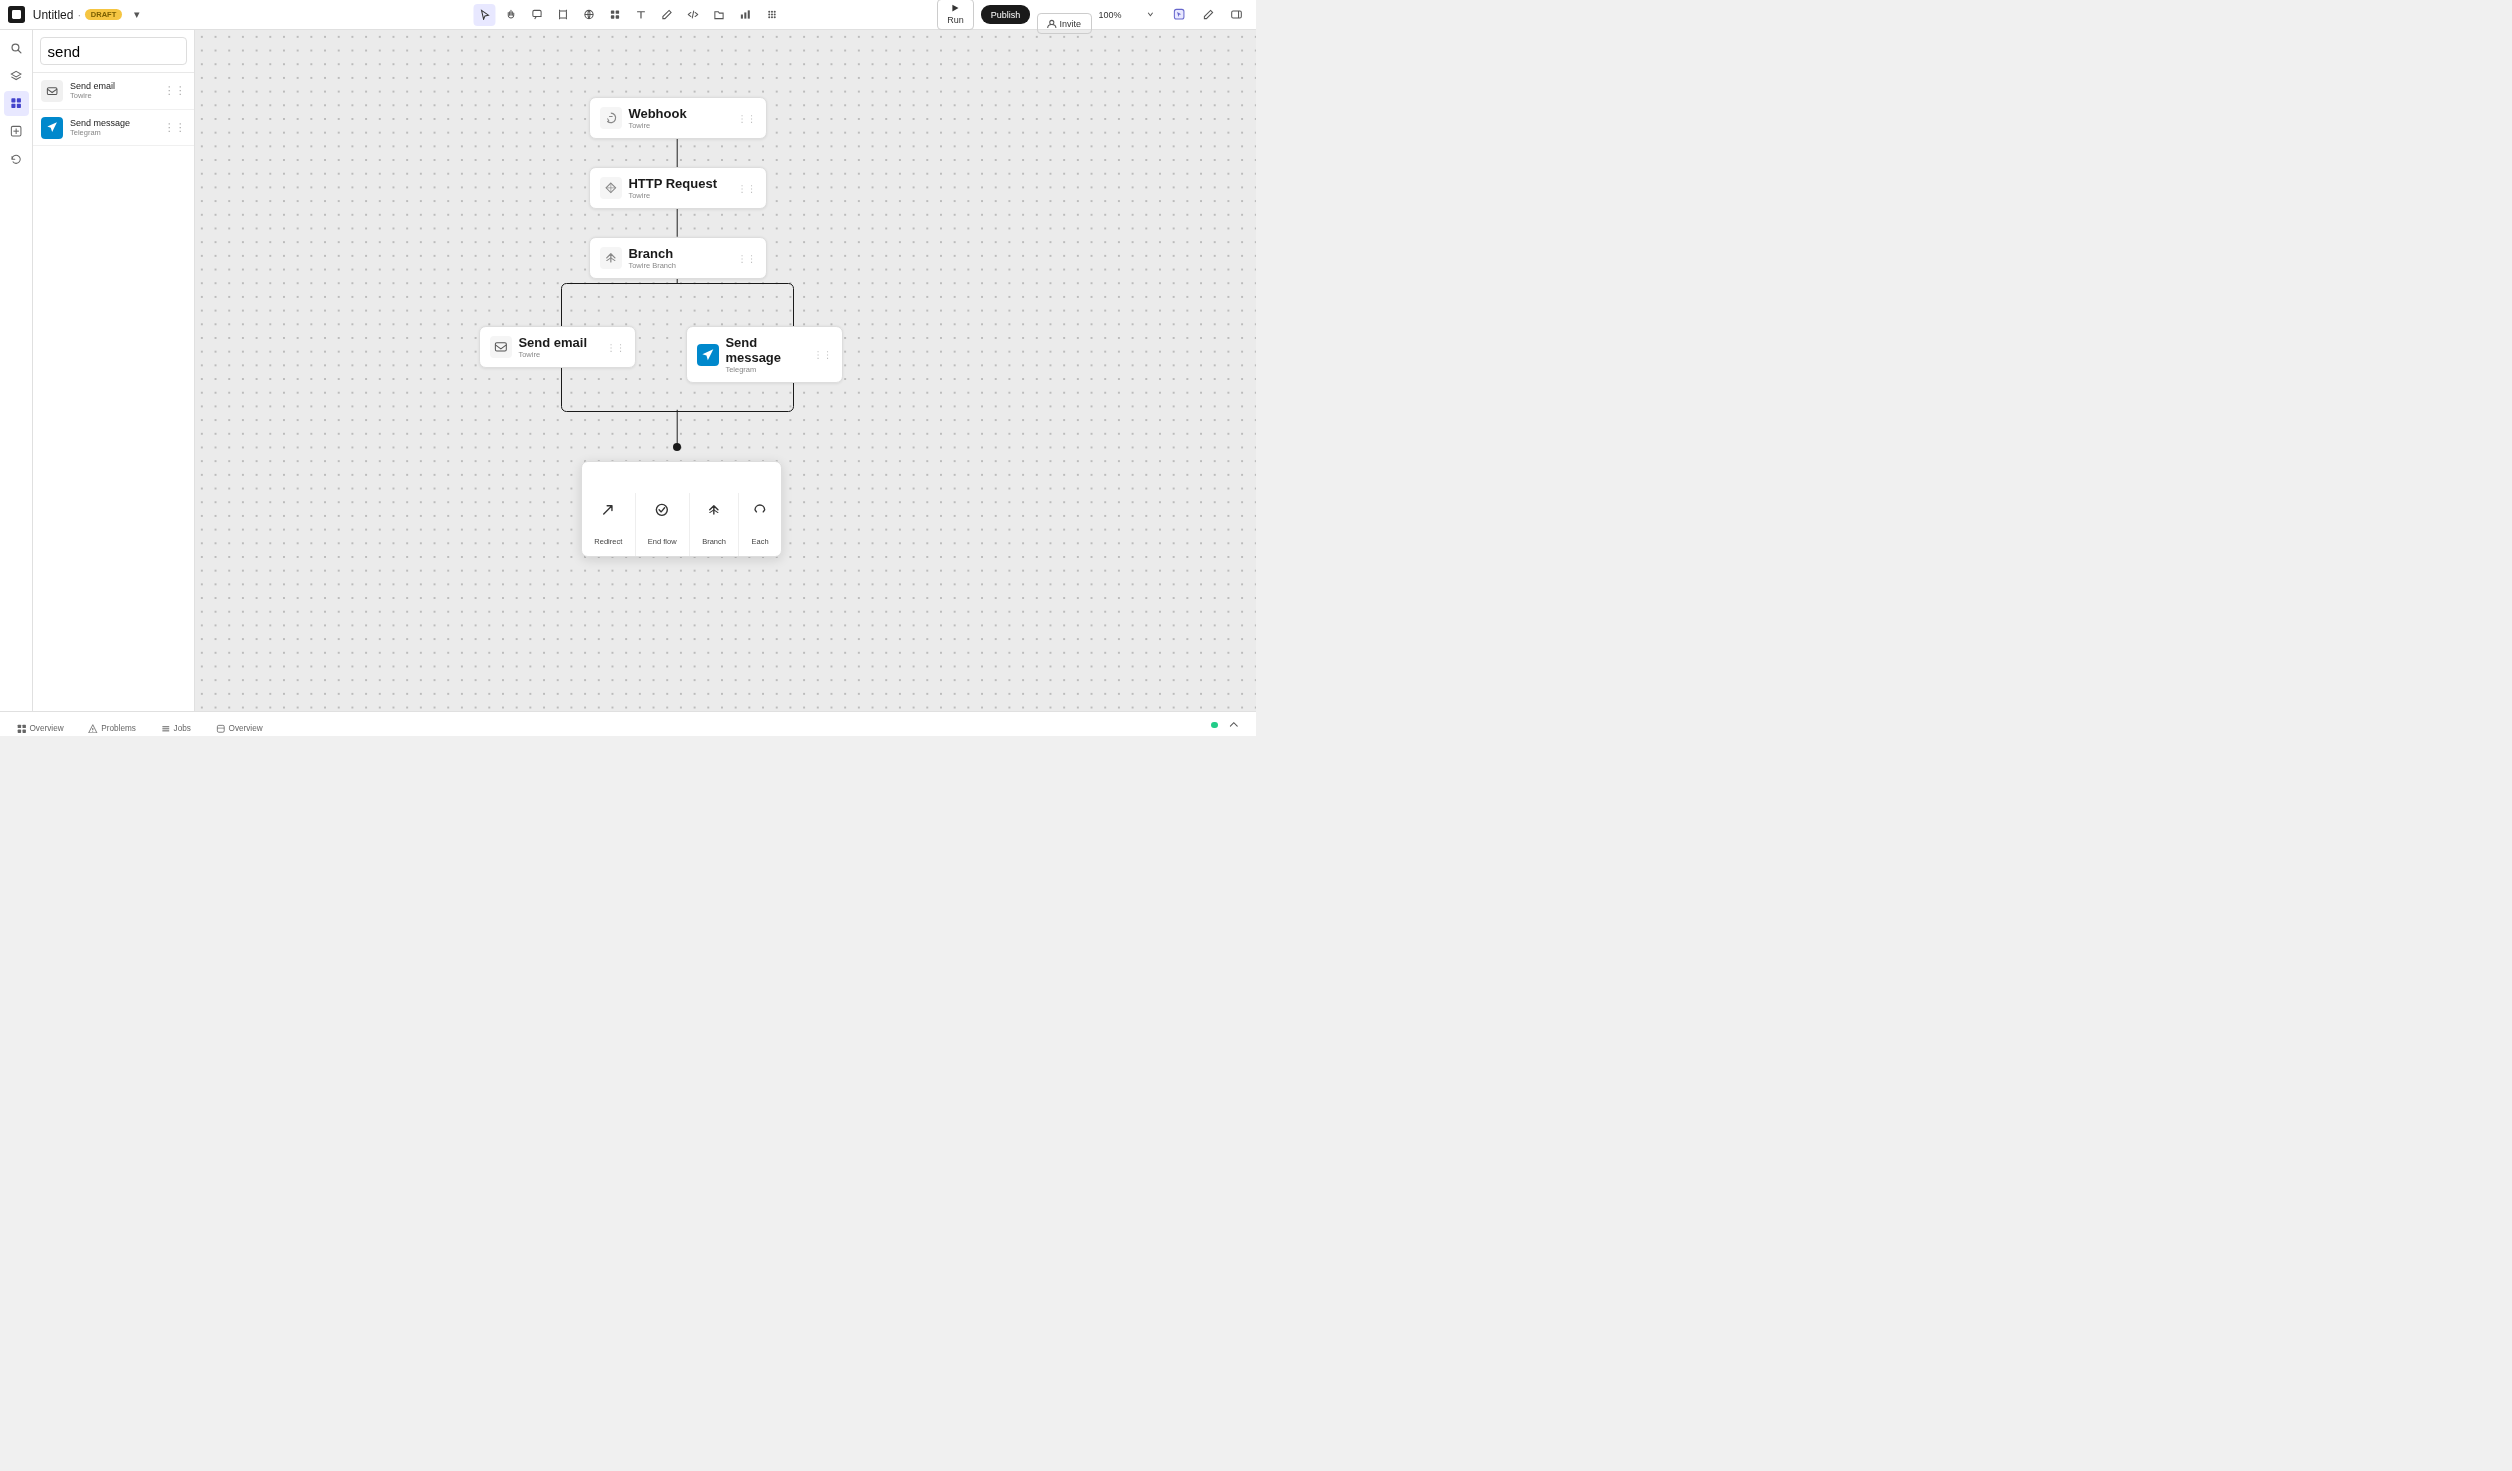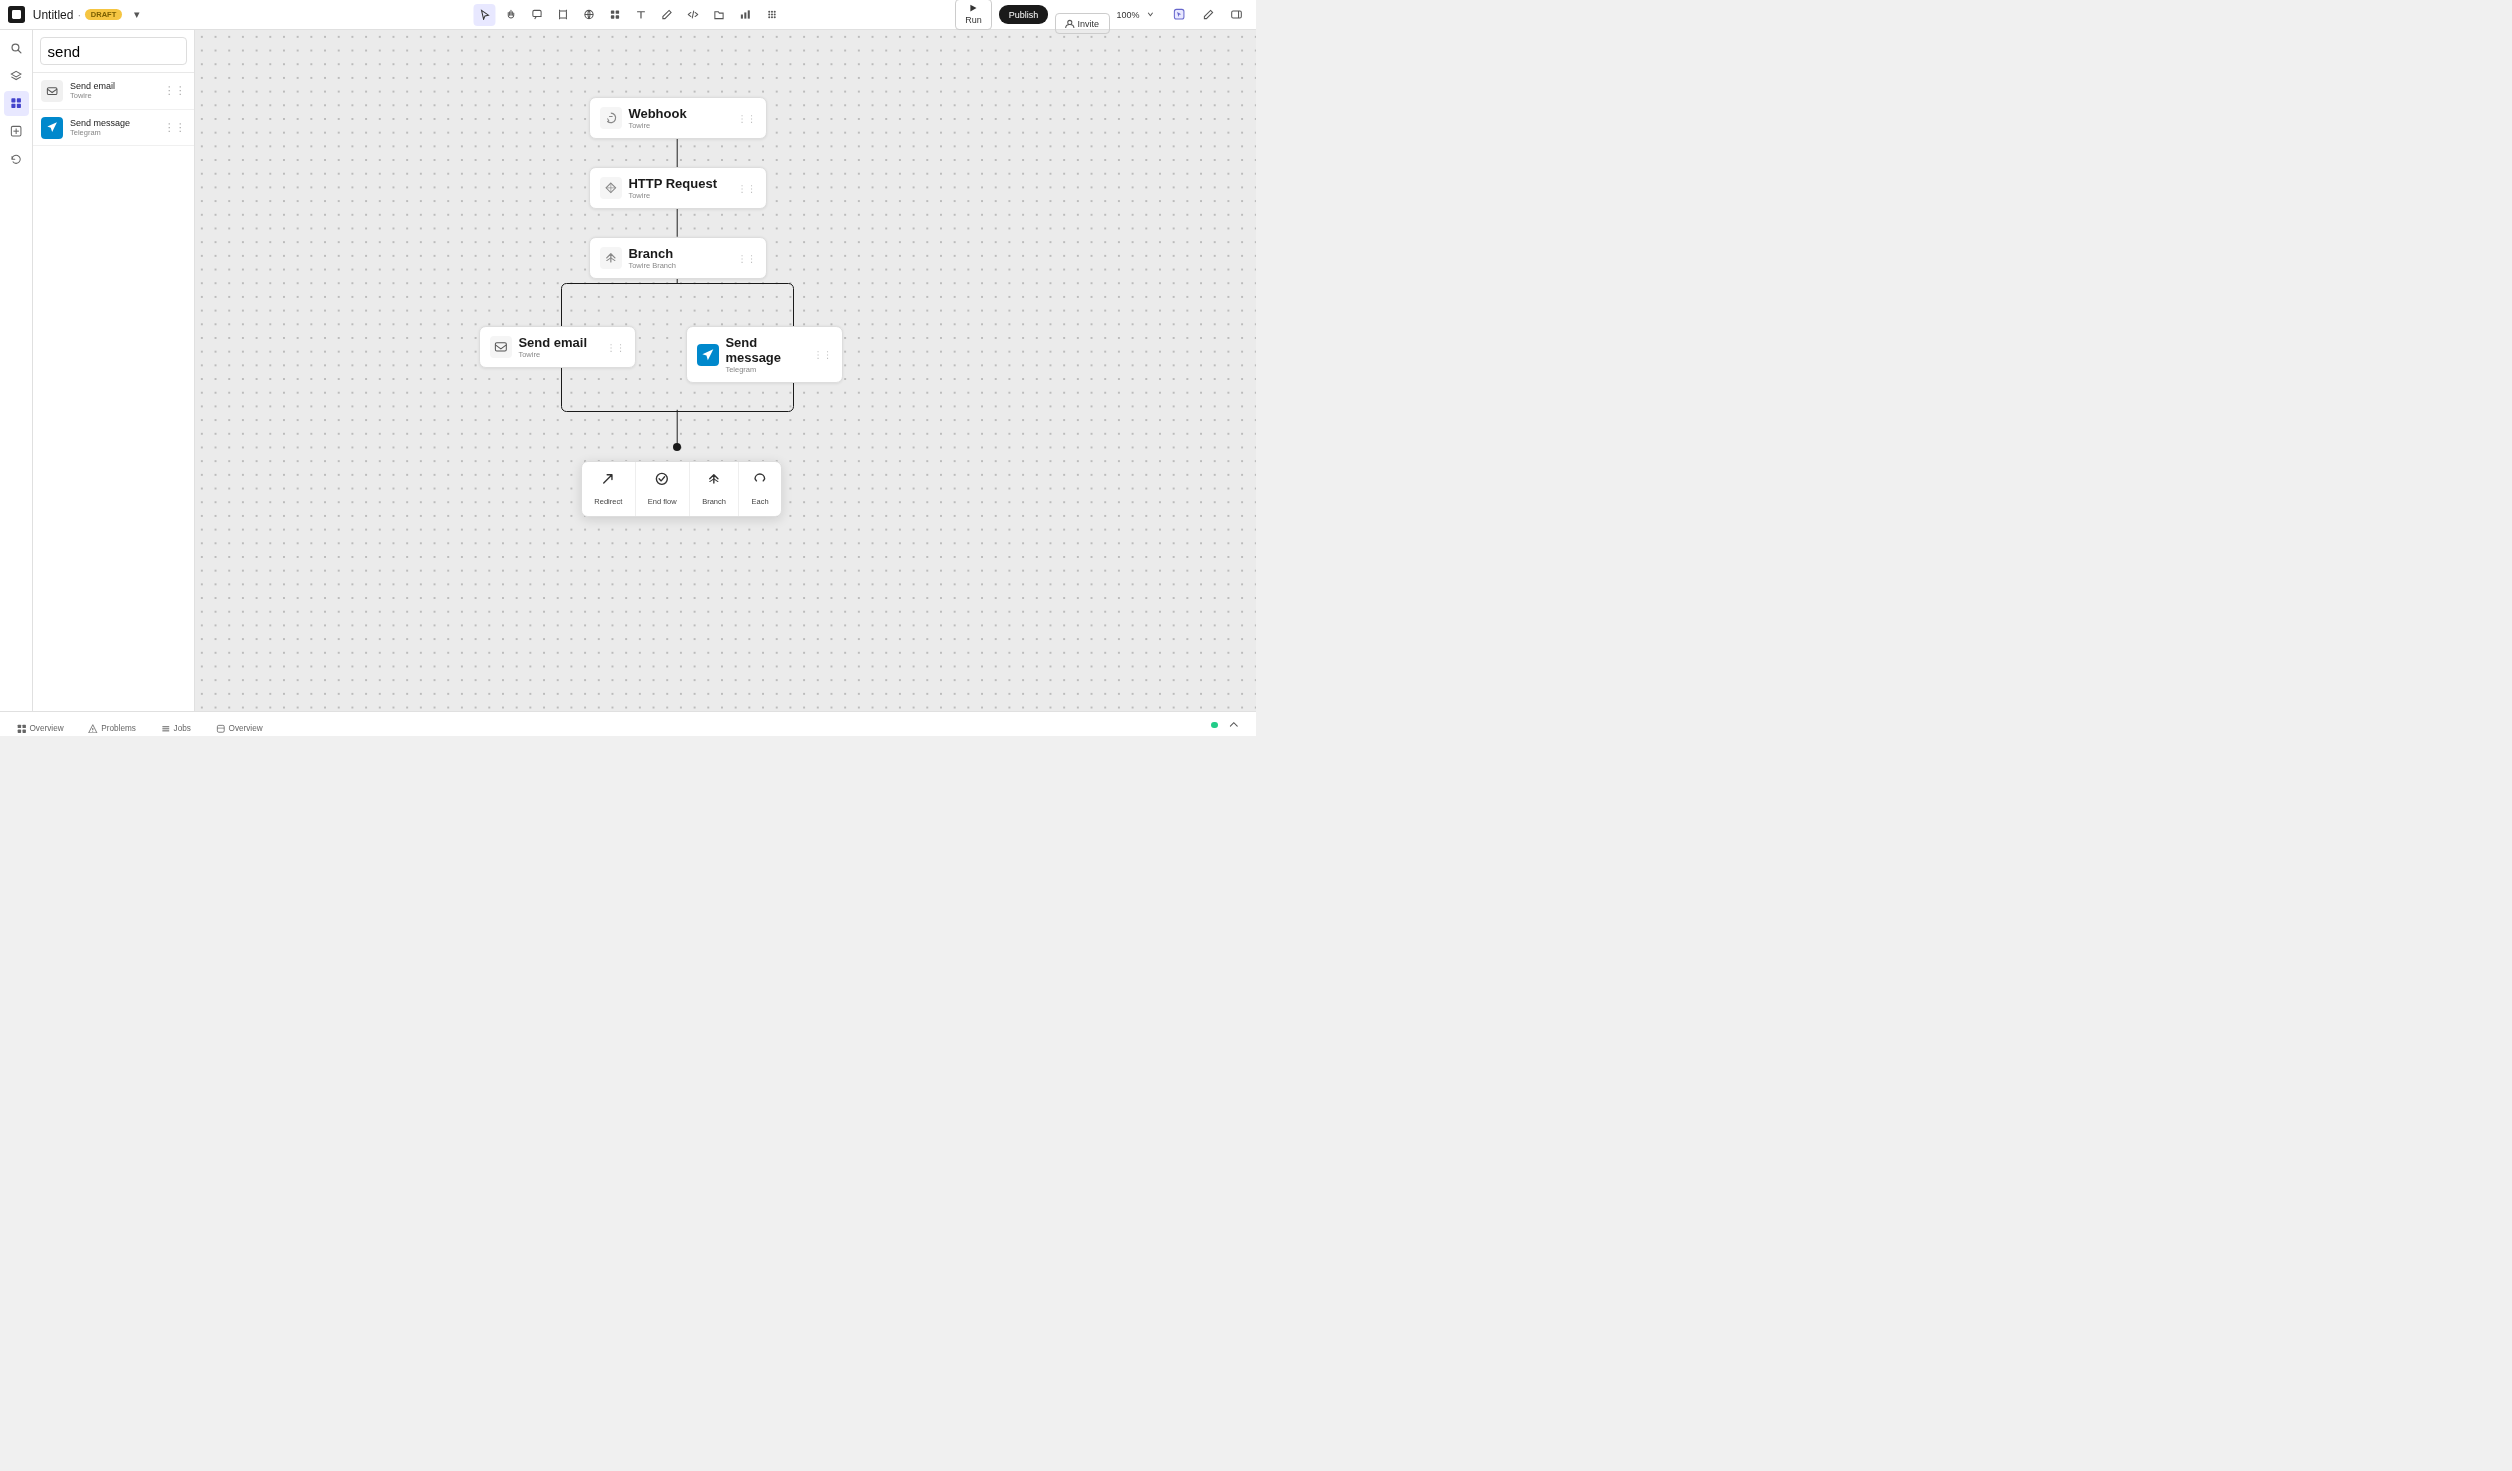--- a/index.html
+++ b/index.html
@@ -15,21 +15,21 @@
     .title-area { display: flex; align-items: center; gap: 4.1px; margin-left: 2.7px; }
     .title-text { font-size: 12px; font-weight: 500; color: #1a1a1a; }
     .draft-badge { background: #f5c542; color: #7a5e00; font-size: 7.5px; font-weight: 600; padding: 1.4px 5.5px; border-radius: 8.2px; }
     .topbar-center { display: flex; align-items: center; gap: 4.1px; position: absolute; left: 50%; transform: translateX(-50%); }
     .tool-btn { width: 22px; height: 22px; border: none; background: none; border-radius: 4.1px; cursor: pointer; display: flex; align-items: center; justify-content: center; color: #555; font-size: 11px; }
     .tool-btn.active { background: #e8e8ff; color: #4444cc; }
     .topbar-right { display: flex; align-items: center; gap: 6.8px; margin-left: auto; }
     .run-btn { display: flex; align-items: center; gap: 3.4px; padding: 4.1px 9.6px; background: none; border: 0.7px solid #ccc; border-radius: 4.1px; cursor: pointer; font-size: 9px; color: #333; flex-direction: column; }
     .publish-btn { padding: 4.1px 9.6px; background: #1a1a1a; color: #fff; border: none; border-radius: 9px; cursor: pointer; font-size: 9px; }
     .invite-btn { display: flex; align-items: flex-end; gap: 2.7px; padding: 4.1px 9.6px; background: none; border: 0.7px solid #ccc; border-radius: 4.1px; cursor: pointer; font-size: 9px; color: #333; margin-top: 18px; }
-    .zoom-area { display: flex; align-items: center; gap: 0; font-size: 9px; color: #333; }
+    .zoom-area { display: flex; align-items: center; gap: 18px; font-size: 9px; color: #333; }
     .icon-btn { width: 22px; height: 22px; border: none; background: none; border-radius: 4.1px; cursor: pointer; display: flex; align-items: center; justify-content: center; color: #555; }
 
     
     .main { display: flex; height: calc(736px - 30px - 25px); }
 
     
     .sidebar-icons { width: 33px; background: #fff; border-right: 0.7px solid #e0e0e0; display: flex; flex-direction: column; align-items: center; padding: 5.5px 0; gap: 2.7px; }
     .sidebar-icon-btn { width: 25px; height: 25px; border: none; background: none; border-radius: 4.1px; cursor: pointer; display: flex; align-items: center; justify-content: center; color: #666; font-size: 11px; }
     .sidebar-icon-btn.active { background: #e8e8ff; color: #4444cc; }
 
@@ -54,21 +54,21 @@
     .node-info { flex: 1; }
     .node-name { font-size: 13px; font-weight: 700; color: #1a1a1a; }
     .node-sub { font-size: 7.5px; color: #888; }
     .node-menu { color: #bbb; font-size: 9.6px; cursor: pointer; }
 
     
     .branch-container { position: absolute; border: 1.4px solid #1a1a1a; border-radius: 5.5px; }
 
     
     .action-popup { position: absolute; background: #fff; border: 1px solid #ddd; border-radius: 6.8px; box-shadow: 0 2.7px 11px rgba(0,0,0,0.12); display: flex; gap: 0; }
-    .action-item { display: flex; flex-direction: column; align-items: center; justify-content: center; padding: 9.6px 12.3px; gap: 9px; cursor: pointer; border-right: 0.7px solid #eee; }
+    .action-item { display: flex; flex-direction: column; align-items: center; justify-content: center; padding: 9.6px 12.3px; gap: 18px; cursor: pointer; border-right: 0.7px solid #eee; margin-top: 31px; }
     .action-item:last-child { border-right: none; }
     .action-icon { font-size: 12.3px; color: #333; }
     .action-label { font-size: 7.5px; color: #444; font-weight: 500; }
 
     
     .dot { width: 8.2px; height: 8.2px; background: #1a1a1a; border-radius: 50%; position: absolute; }
 
     
     .bottombar { height: 25px; background: #fff; border-top: 0.7px solid #e0e0e0; display: flex; align-items: flex-end; padding: 0 11px; gap: 13.7px; }
     .bottom-tab { display: flex; align-items: center; gap: 3.4px; font-size: 8.2px; color: #666; cursor: pointer; padding: 2.7px 5.5px; border-radius: 2.7px; }

